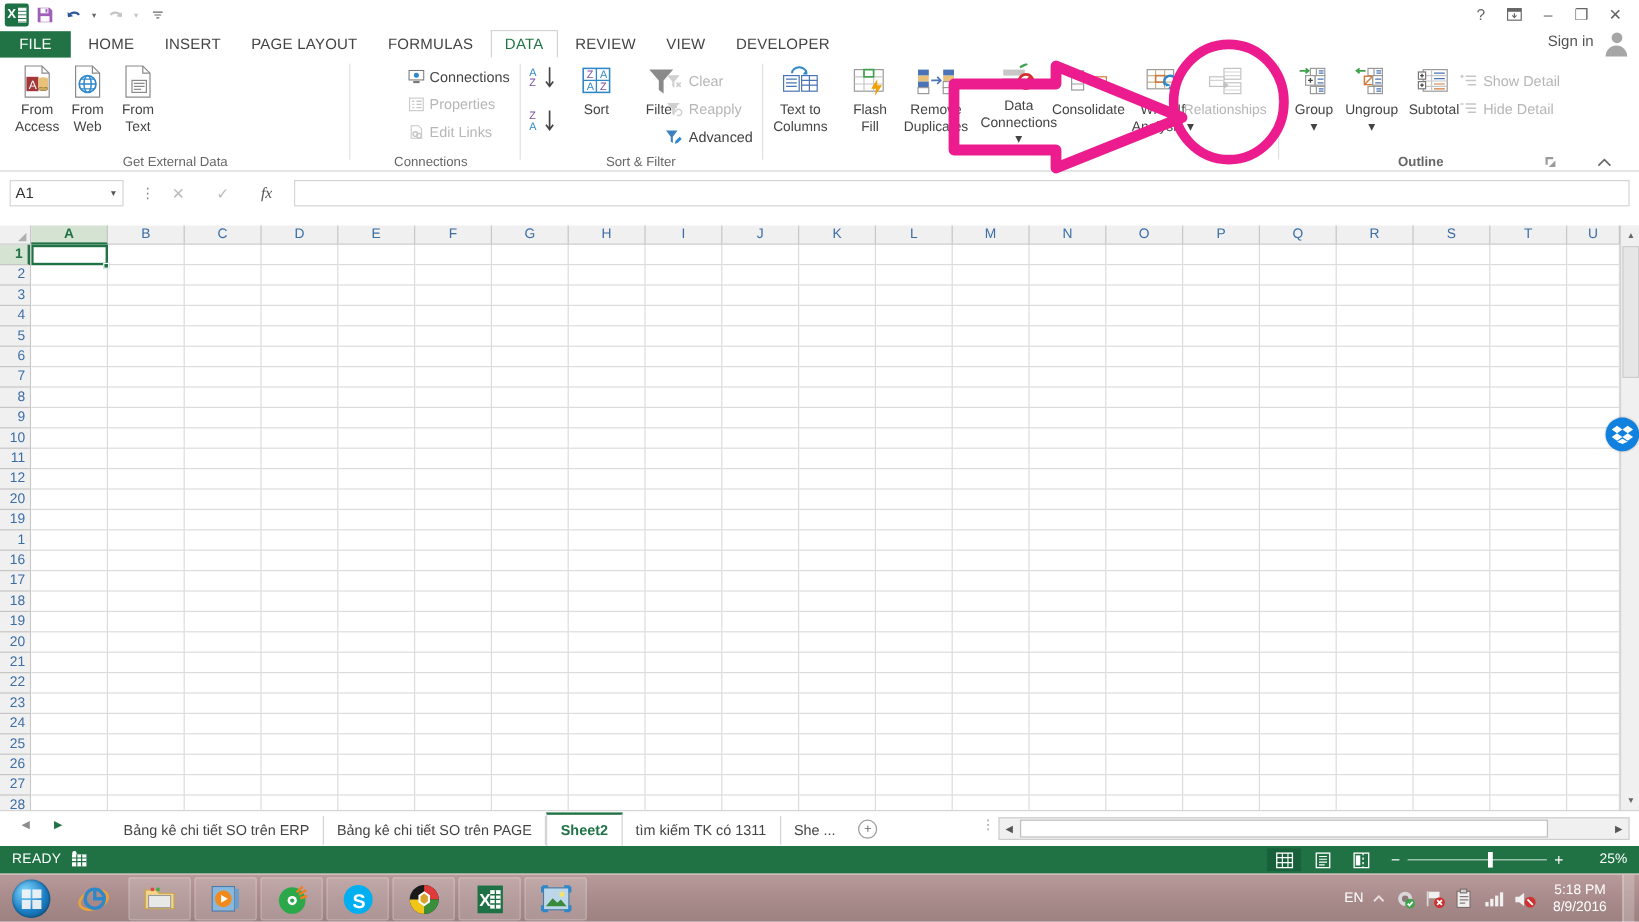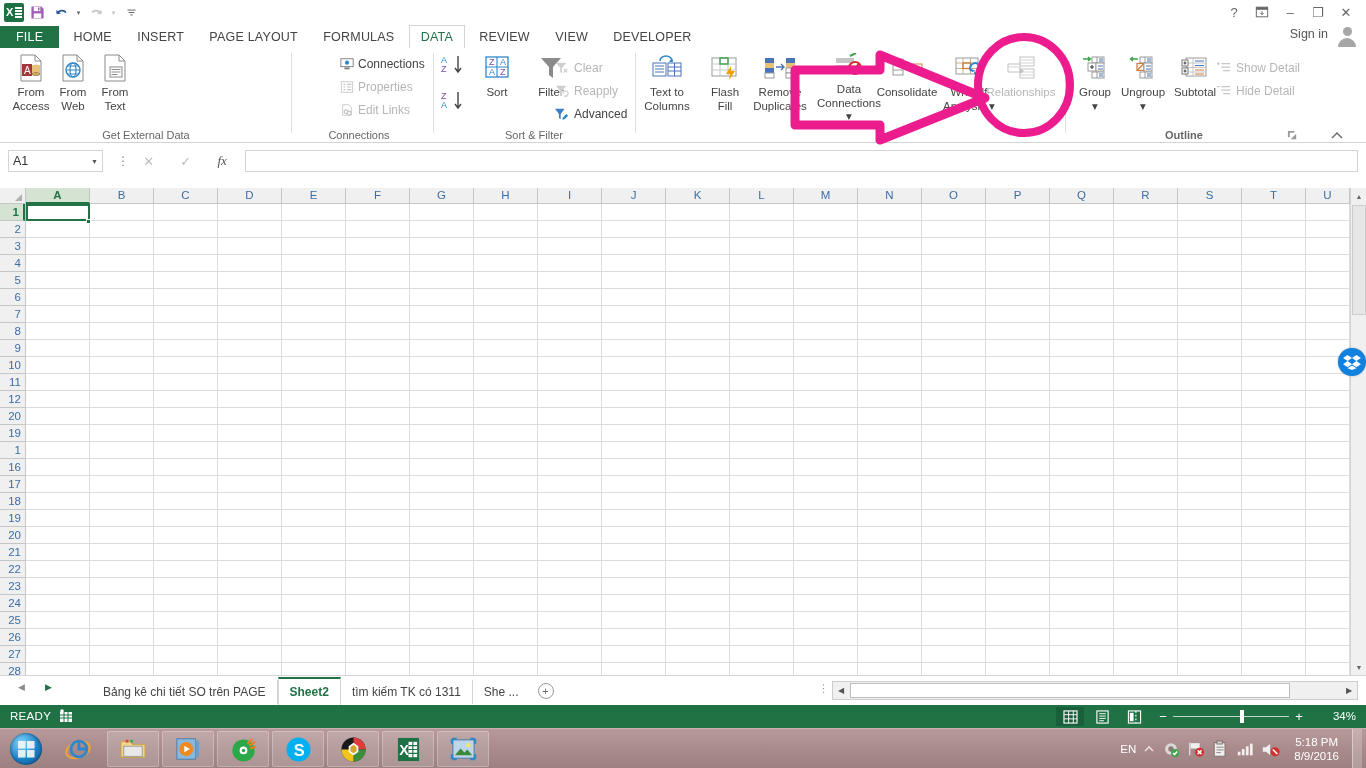--- a/index.html
+++ b/index.html
@@ -1379,20 +1379,21 @@
       <path d="M5 16l5-3 5 3-5 2z" fill="#fff"></path>
     </svg>
 </div>
 
 <div class="sheetbar">
   <div class="navbtns">
     <span class="navb">◀</span>
     <span class="navb on">▶</span>
   </div>
   <div class="stabs">
+    <span class="stab">Bảng kê chi tiết SO trên ERP</span>
     <span class="stab">Bảng kê chi tiết SO trên PAGE</span>
     <span class="stab active">Sheet2</span>
     <span class="stab">tìm kiếm TK có 1311</span>
     <span class="stab" style="border-right:none;">She ...</span>
     <span class="addsheet">+</span>
   </div>
   <div class="tabdots">⋮</div>
   <div class="hsb">
     <span class="hsb-l">◀</span>
     <span class="hsb-thumb"></span>
@@ -1430,21 +1431,21 @@
         </svg>
     </span>
   </div>
   <div class="zoomctl">
     <span class="zoom-minus">−</span>
     <span class="zoom-track">
         <span class="zoom-thumb"></span>
       </span>
     <span class="zoom-plus">+</span>
   </div>
-  <span class="zoompct">34%</span>
+  <span class="zoompct">25%</span>
 </div>
 
 <div class="taskbar">
   <div class="startorb">
     <span class="orb">
       <svg width="17" height="17" viewBox="0 0 18 18">
           <rect x="0" y="0" width="8" height="8" fill="#f5f5f5" opacity=".92"></rect>
           <rect x="9.5" y="0" width="8" height="8" fill="#f5f5f5" opacity=".92"></rect>
           <rect x="0" y="9.5" width="8" height="8" fill="#f5f5f5" opacity=".92"></rect>
           <rect x="9.5" y="9.5" width="8" height="8" fill="#f5f5f5" opacity=".92"></rect>

